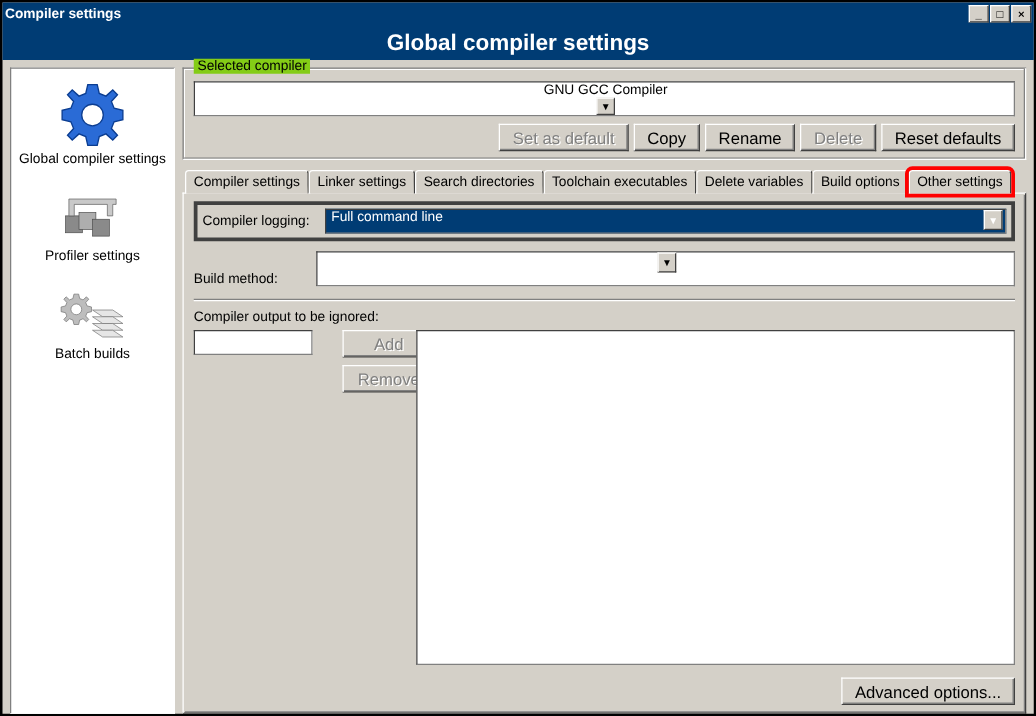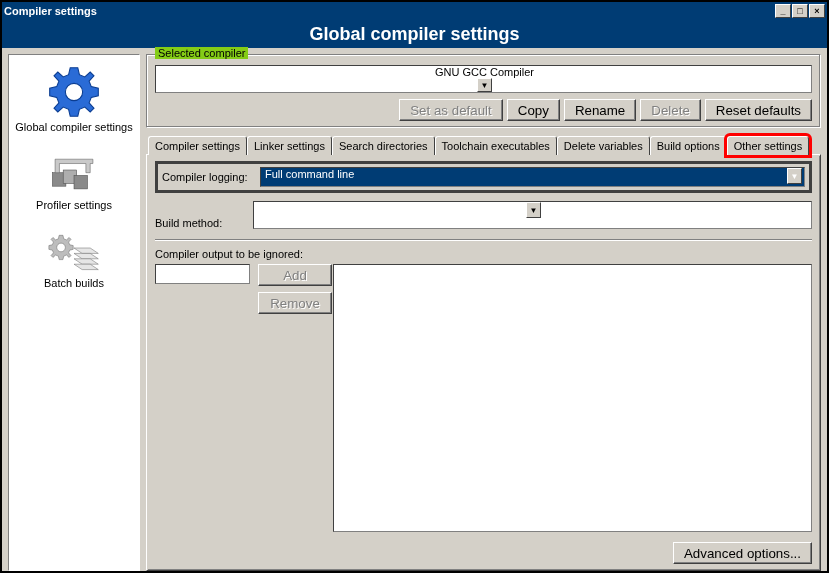--- a/index.html
+++ b/index.html
@@ -152,21 +152,21 @@
         <div class="row">
           <span class="label">Build method:</span>
           <div class="dropdown disabled" style="flex:1">
             <div class="dd-btn">▼</div>
           </div>
         </div>
         <div class="hr"></div>
         <div>Compiler output to be ignored:</div>
         <div class="ignorewrap" style="margin-top:4px">
           <div class="ig-left">
-            <div style="display:flex; gap:8px;">
+            <div style="display:flex; gap:24px;">
               <input type="text" style="width: 95px;">
               <div class="ig-btns">
                 <button class="btn" disabled="">Add</button>
                 <button class="btn" disabled="">Remove</button>
               </div>
             </div>
           </div>
           <div class="listbox"></div>
         </div>
         <div class="adv-row">

